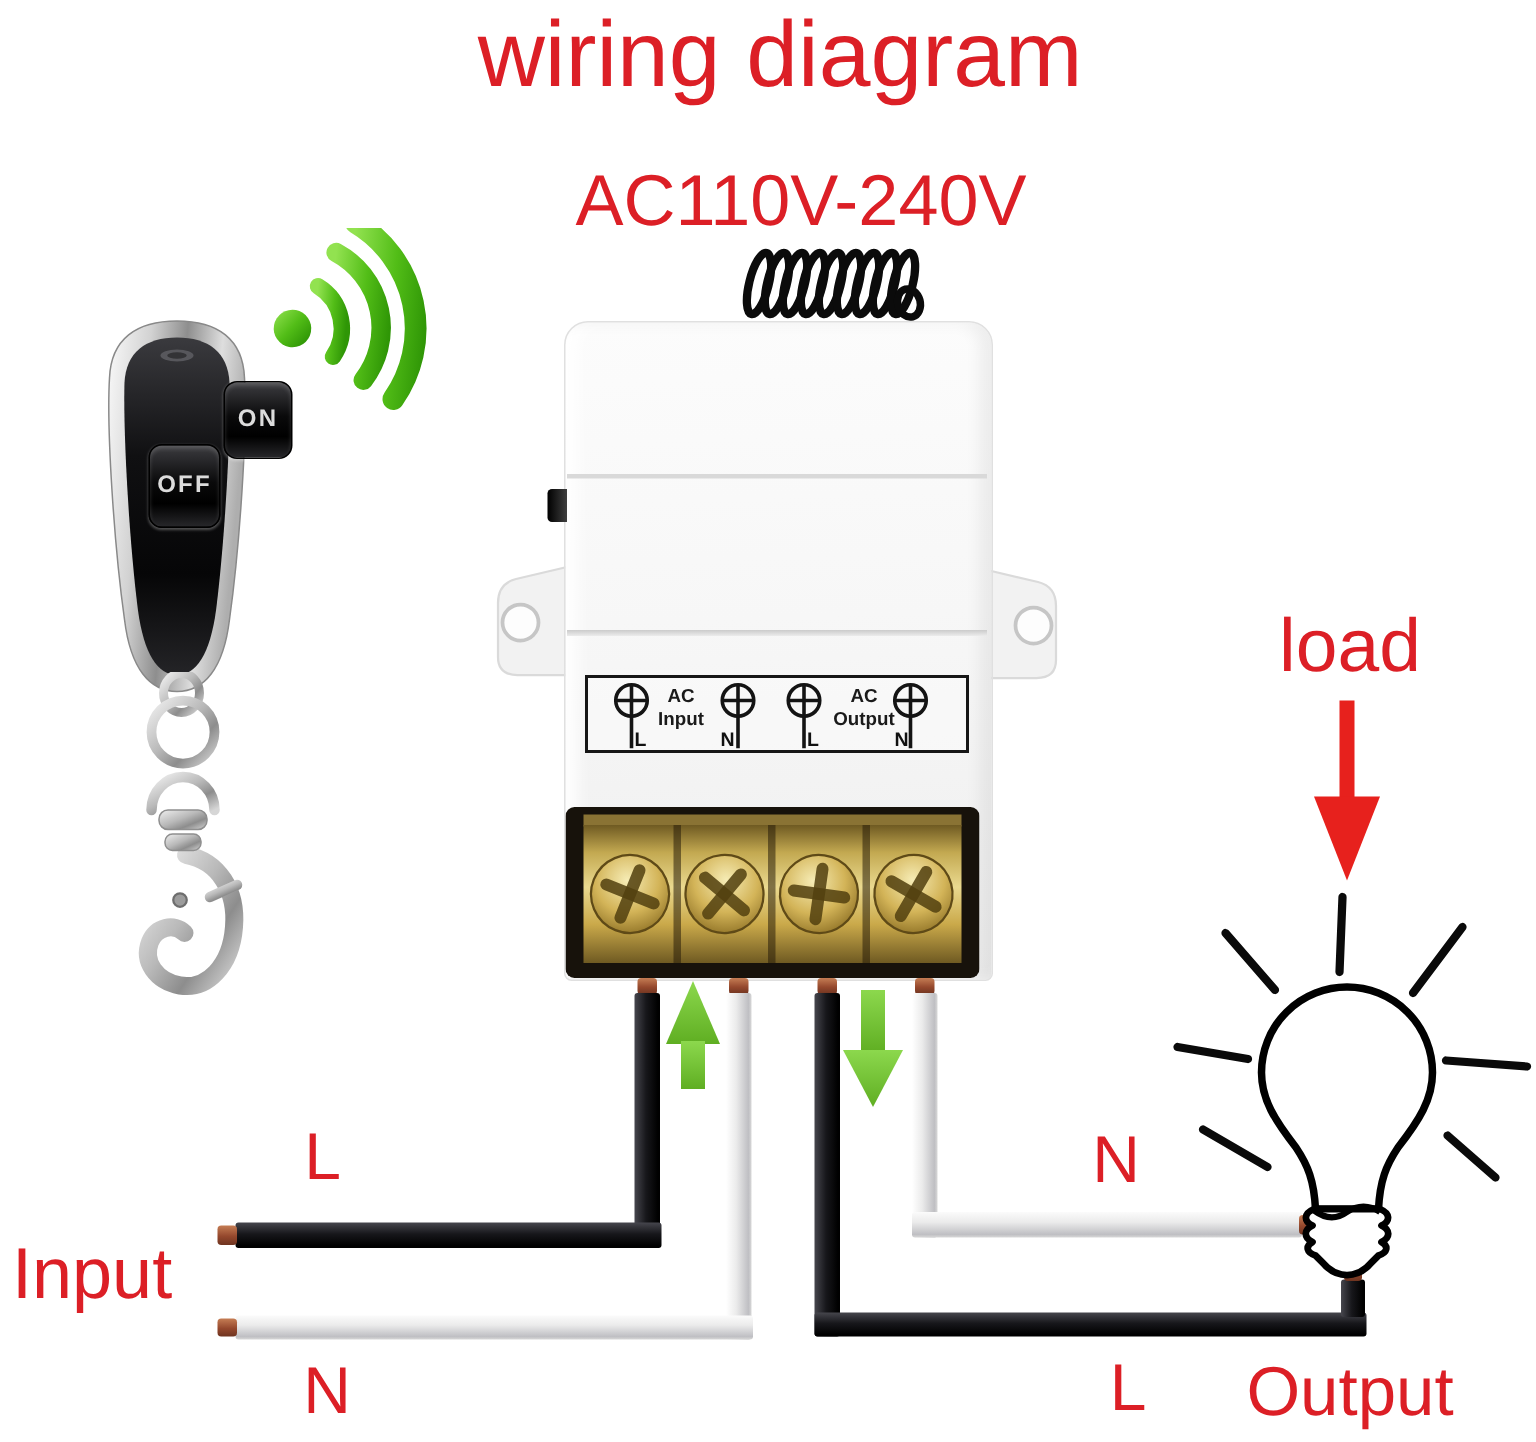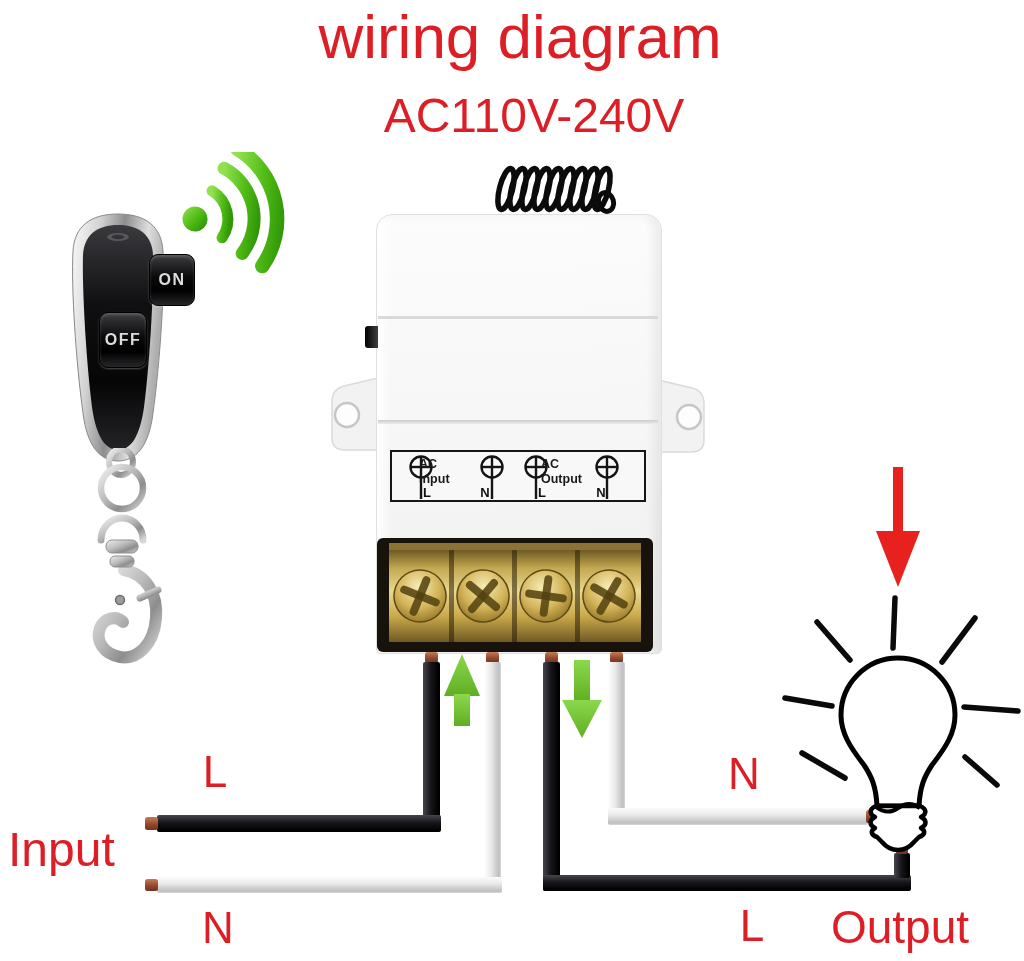--- a/index.html
+++ b/index.html
@@ -2,42 +2,42 @@
 <html><head>
 <meta charset="utf-8">
 <style>
   html,body{margin:0;padding:0;background:#fff;}
   #canvas{position:relative;width:1024px;height:961px;background:#ffffff;overflow:hidden;
           font-family:"Liberation Sans",sans-serif;}
   .abs{position:absolute;}
   .rlabel{position:absolute;color:#dc1f26;font-family:Liberation Sans, sans-serif;line-height:1;}
   .cx{transform:translateX(-50%);}
   .title{font-size:62px;}
-  .subtitle{font-size:48px;}
+  .subtitle{font-size:48px;margin-top:19px;}
   .biglbl{font-size:48px;}
   .lnlbl{font-size:44px;}
   
   .rc-btn{position:absolute;display:flex;align-items:center;justify-content:center;
           color:#dcdcdc;font-size:16px;font-weight:700;letter-spacing:1.5px;
           background:linear-gradient(180deg,#3c3c40 0%,#0a0a0b 45%,#000 72%,#27272a 100%);
           border:1px solid #000;border-radius:9px;
           box-shadow:inset 0 2px 3px rgba(255,255,255,.18),0 1px 2px rgba(255,255,255,.3);}
   
   .box-body{position:absolute;left:376px;top:214px;width:284px;height:438px;
             background:linear-gradient(178deg,#fcfcfc 0%,#f7f7f7 45%,#eeeeee 100%);
             border:1px solid #e0e0e0;border-radius:16px 16px 5px 5px;
             box-shadow:inset -8px 0 10px rgba(0,0,0,.06),inset 8px 0 10px rgba(255,255,255,.9);}
   .seam{position:absolute;left:378px;width:280px;background:#d9d9d9;}
   .side-btn{position:absolute;left:365px;top:326px;width:13px;height:22px;border-radius:3px 0 0 3px;
             background:linear-gradient(90deg,#000,#3f3f3f);}
   
   .panel{position:absolute;left:390px;top:450px;width:256px;height:52px;
          border:2.5px solid #161616;box-sizing:border-box;background:rgba(255,255,255,.35);}
   .pl{position:absolute;bottom:0;font-size:13px;font-weight:700;color:#111;transform:translateX(-50%);}
-  .pgrp{position:absolute;top:5px;width:70px;font-size:12.5px;font-weight:600;
+  .pgrp{position:absolute;top:5px;width:70px;text-align:center;font-size:12.5px;font-weight:600;
         color:#1a1a1a;line-height:15px;transform:translateX(-50%);}
   
   .wire{position:absolute;}
   .wb-v{background:linear-gradient(90deg,#46464d,#17171b 45%,#000 92%);border-radius:2px;}
   .wb-h{background:linear-gradient(180deg,#46464d,#17171b 45%,#000 92%);border-radius:2px;}
   .ww-v{background:linear-gradient(90deg,#ffffff,#ebebeb 40%,#bfbfc3 88%,#d8d8d8);border-radius:2px;}
   .ww-h{background:linear-gradient(180deg,#fbfbfb,#ebebeb 40%,#bfbfc3 88%,#d8d8d8);border-radius:2px;}
   .copper{position:absolute;background:linear-gradient(180deg,#c57d54,#95482d 55%,#6e3420);border-radius:2.5px;}
 </style>
 </head>
@@ -83,21 +83,21 @@
     <path d="M 60 4 C 33 4 16 16 15 42 C 13 76 18 153 25 203 C 29 236 42 251 60 251
              C 78 251 91 236 95 203 C 102 153 107 76 105 42 C 104 16 87 4 60 4 Z" fill="url(#chromeGrad)" stroke="#898989" stroke-width="1"></path>
     <path d="M 60 15 C 39 15 26 25 25 45 C 24 77 28 150 34 197 C 38 226 47 240 60 240
              C 73 240 82 226 86 197 C 92 150 96 77 95 45 C 94 25 81 15 60 15 Z" fill="url(#faceGrad)"></path>
     <ellipse cx="60" cy="27" rx="11" ry="4" fill="#57575c"></ellipse>
     <ellipse cx="60" cy="27" rx="6.5" ry="2.2" fill="#333336"></ellipse>
   </svg>
   <div class="rc-btn" style="left:101px;top:254px;width:44px;height:50px;margin-left:48px;">
     <span>ON</span>
   </div>
-  <div class="rc-btn" style="left:99px;top:312px;width:46px;height:54px;">
+  <div class="rc-btn" style="left:99px;top:296px;width:46px;height:54px;">
     <span>OFF</span>
   </div>
 
   <svg class="abs" style="left:78px;top:448px;" width="95" height="230" viewBox="0 0 95 230">
     <defs>
       <linearGradient id="silverGrad" x1="0" y1="0" x2="1" y2="1">
         <stop offset="0" stop-color="#f0f0f0"></stop>
           <stop offset="0.45" stop-color="#b9b9b9"></stop>
         <stop offset="0.7" stop-color="#8d8d8d"></stop>
           <stop offset="1" stop-color="#d6d6d6"></stop>
@@ -260,20 +260,21 @@
     <defs>
         <linearGradient id="agrad2" x1="0" y1="0" x2="0" y2="1">
       <stop offset="0" stop-color="#8cd84d"></stop>
           <stop offset="1" stop-color="#5fae22"></stop>
         </linearGradient>
       </defs>
     <rect x="14" y="2" width="16" height="42" fill="url(#agrad2)"></rect>
     <polygon points="2,42 42,42 22,80" fill="url(#agrad2)"></polygon>
   </svg>
 
+  <div class="rlabel cx" style="left:900px;top:405px;font-size:50px;">load</div>
   <svg class="abs" style="left:870px;top:465px;" width="56" height="126" viewBox="0 0 56 126">
     <rect x="23" y="2" width="10" height="66" fill="#e7211d"></rect>
     <polygon points="6,66 50,66 28,122" fill="#e7211d"></polygon>
   </svg>
 
   <svg class="abs" style="left:760px;top:575px;" width="264" height="292" viewBox="0 0 264 292">
     <g stroke="#0a0a0a" stroke-width="5.5" stroke-linecap="round">
       <line x1="135" y1="23" x2="133" y2="73"></line>
       <line x1="57" y1="47" x2="90" y2="85"></line>
       <line x1="215" y1="43" x2="182" y2="87"></line>

